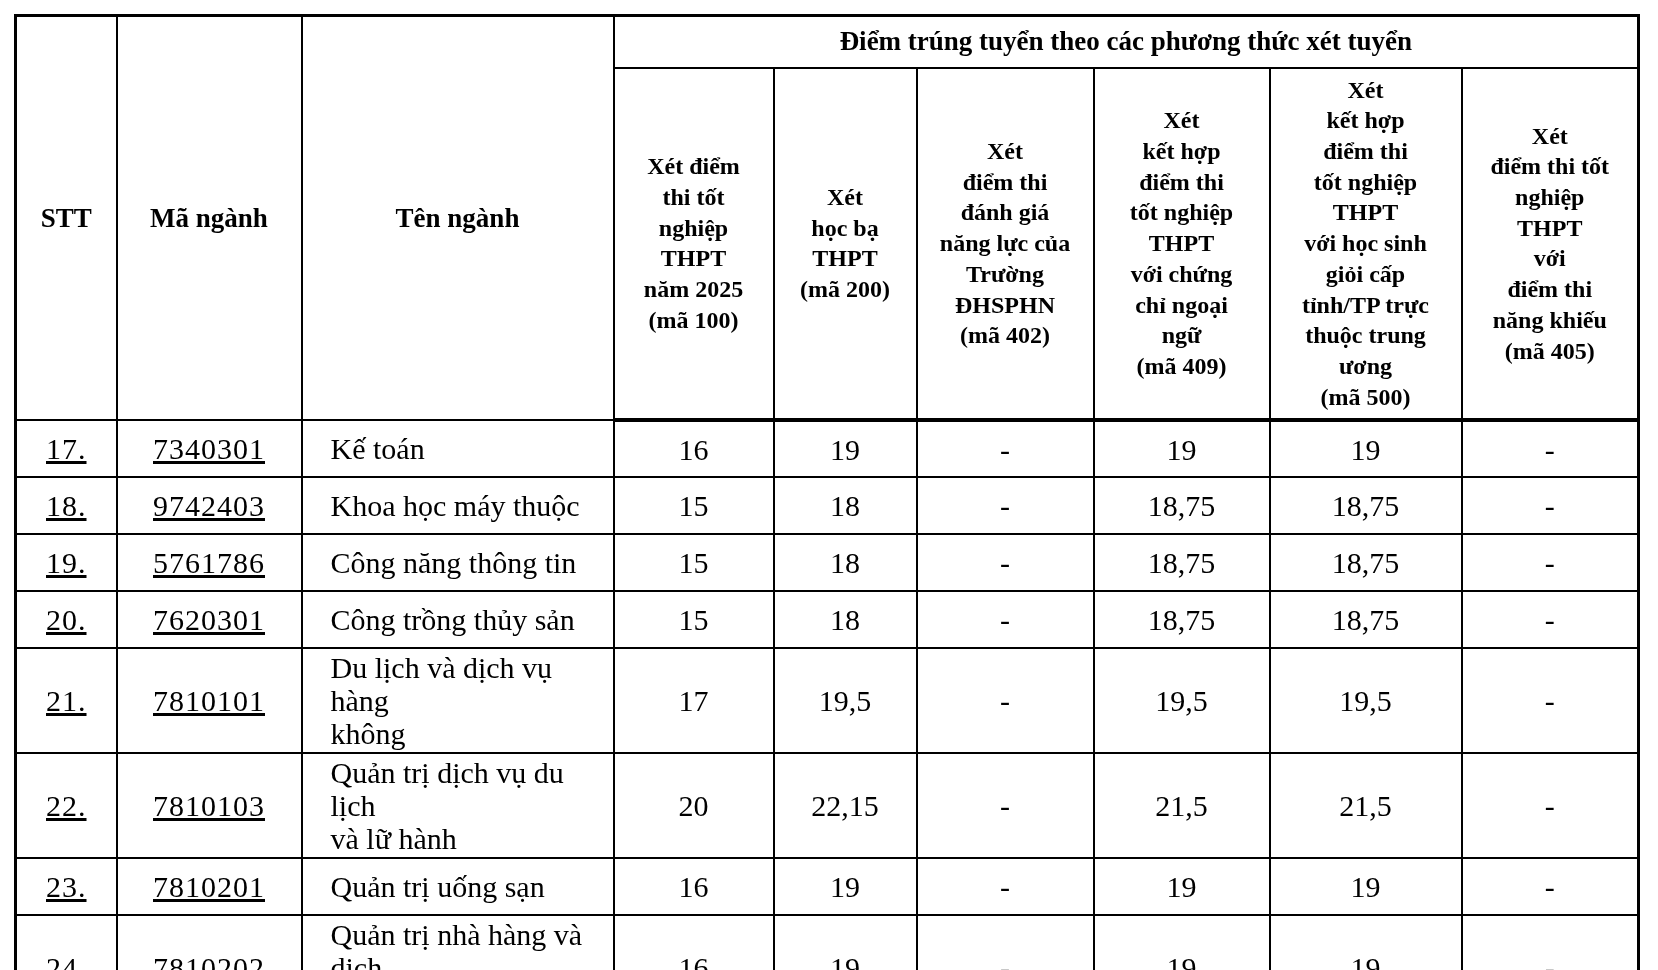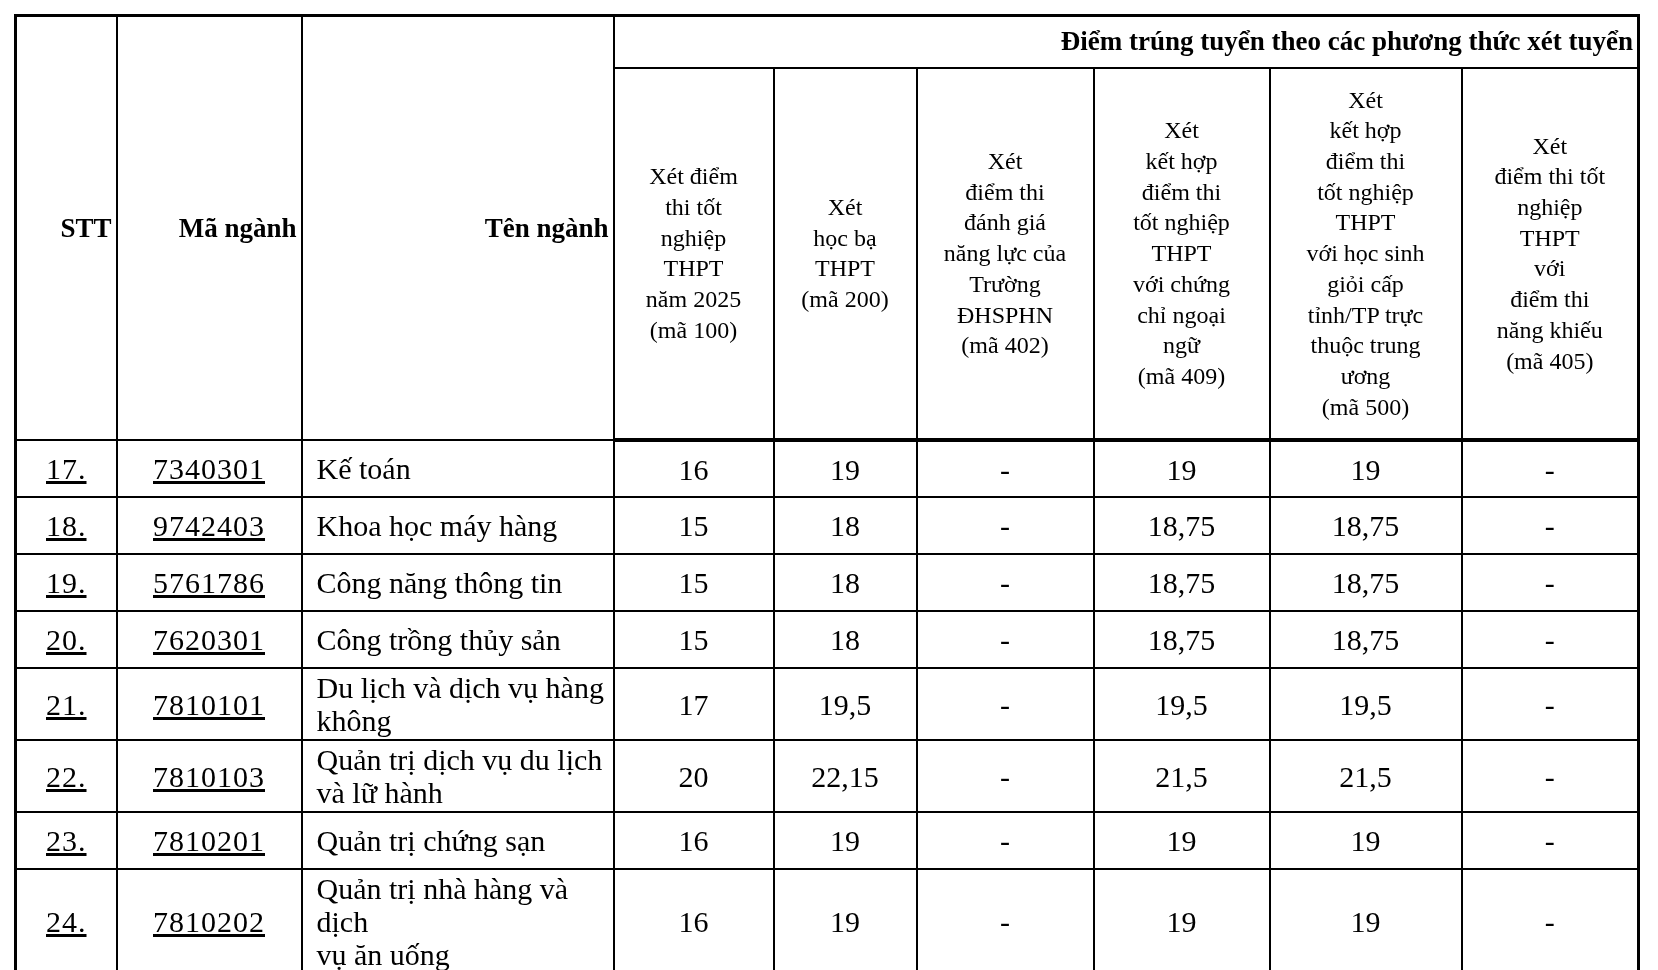--- a/index.html
+++ b/index.html
@@ -24,43 +24,43 @@
   }
   .score-table th, .score-table td {
     border: 2px solid #000000;
     box-sizing: border-box;
     text-align: center;
     vertical-align: middle;
     overflow: hidden;
     padding: 2px 4px;
   }
   
-  tr.row-group th { height: 52px; font-size: 27px; font-weight: bold; text-align: right; }
+  tr.row-group th { height: 52px; font-size: 27px; font-weight: bold; }
   
   tr.row-methods th {
     height: 345px;
     font-size: 24px;
-    font-weight: normal;
+    font-weight: bold;
     line-height: 1.28;
     white-space: pre-line;
-    padding: 16px 2px;
+    padding: 6px 2px;
   }
   th.h-stt, th.h-code, th.h-name { font-size: 28px; font-weight: bold; }
   
   tbody td {
     font-size: 30px;
     line-height: 1.1;
     height: 57px;
     border-top-width: 3px;
     border-bottom-width: 3px;
   }
   tr.row-methods th { border-bottom-width: 4px; }
   tbody td.cell-name {
     text-align: left;
-    padding-left: 14px;
+    padding-left: 28px;
     white-space: pre-line;
   }
   tbody td.cell-stt, tbody td.cell-code { letter-spacing: 1px; text-decoration: underline; }
 </style>
 </head>
 <body>
 
 <div class="page">
   <table class="score-table">
     <colgroup>
@@ -138,21 +138,21 @@
     <td class="cell-score">19</td>
     <td class="cell-score">-</td>
     <td class="cell-score">19</td>
     <td class="cell-score">19</td>
     <td class="cell-score">-</td>
   </tr>
 
   <tr>
     <td class="cell-stt">18.</td>
     <td class="cell-code">9742403</td>
-    <td class="cell-name">Khoa học máy hàng</td>
+    <td class="cell-name">Khoa học máy thuộc</td>
     <td class="cell-score">15</td>
     <td class="cell-score">18</td>
     <td class="cell-score">-</td>
     <td class="cell-score">18,75</td>
     <td class="cell-score">18,75</td>
     <td class="cell-score">-</td>
   </tr>
 
   <tr>
     <td class="cell-stt">19.</td>
@@ -200,21 +200,21 @@
     <td class="cell-score">22,15</td>
     <td class="cell-score">-</td>
     <td class="cell-score">21,5</td>
     <td class="cell-score">21,5</td>
     <td class="cell-score">-</td>
   </tr>
 
   <tr>
     <td class="cell-stt">23.</td>
     <td class="cell-code">7810201</td>
-    <td class="cell-name">Quản trị chứng sạn</td>
+    <td class="cell-name">Quản trị uống sạn</td>
     <td class="cell-score">16</td>
     <td class="cell-score">19</td>
     <td class="cell-score">-</td>
     <td class="cell-score">19</td>
     <td class="cell-score">19</td>
     <td class="cell-score">-</td>
   </tr>
 
   <tr>
     <td class="cell-stt">24.</td>

